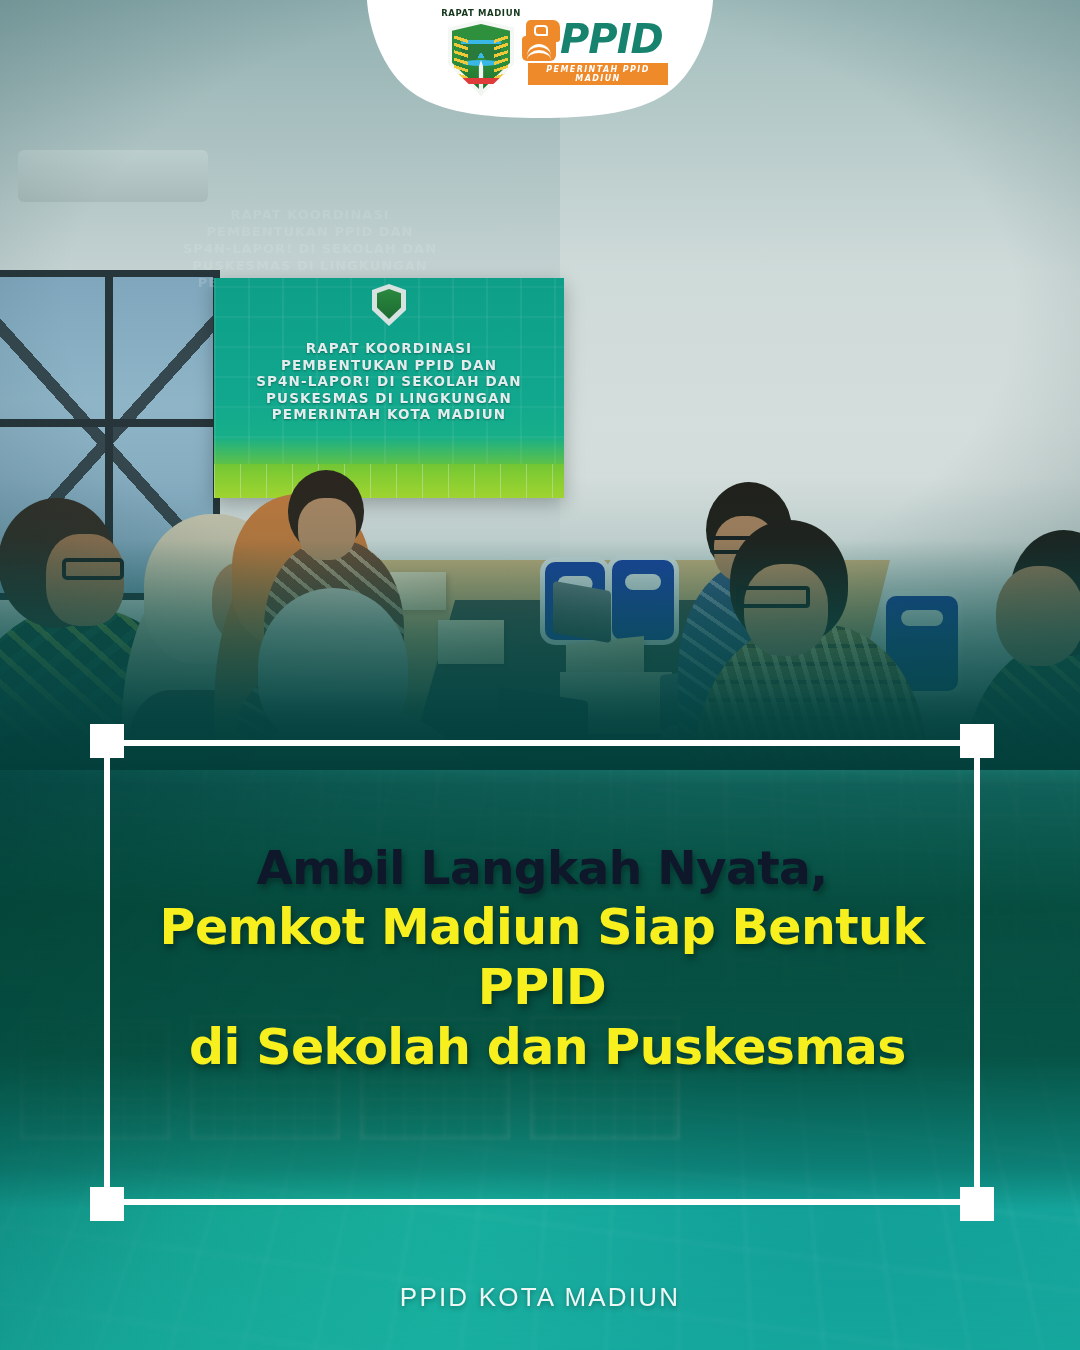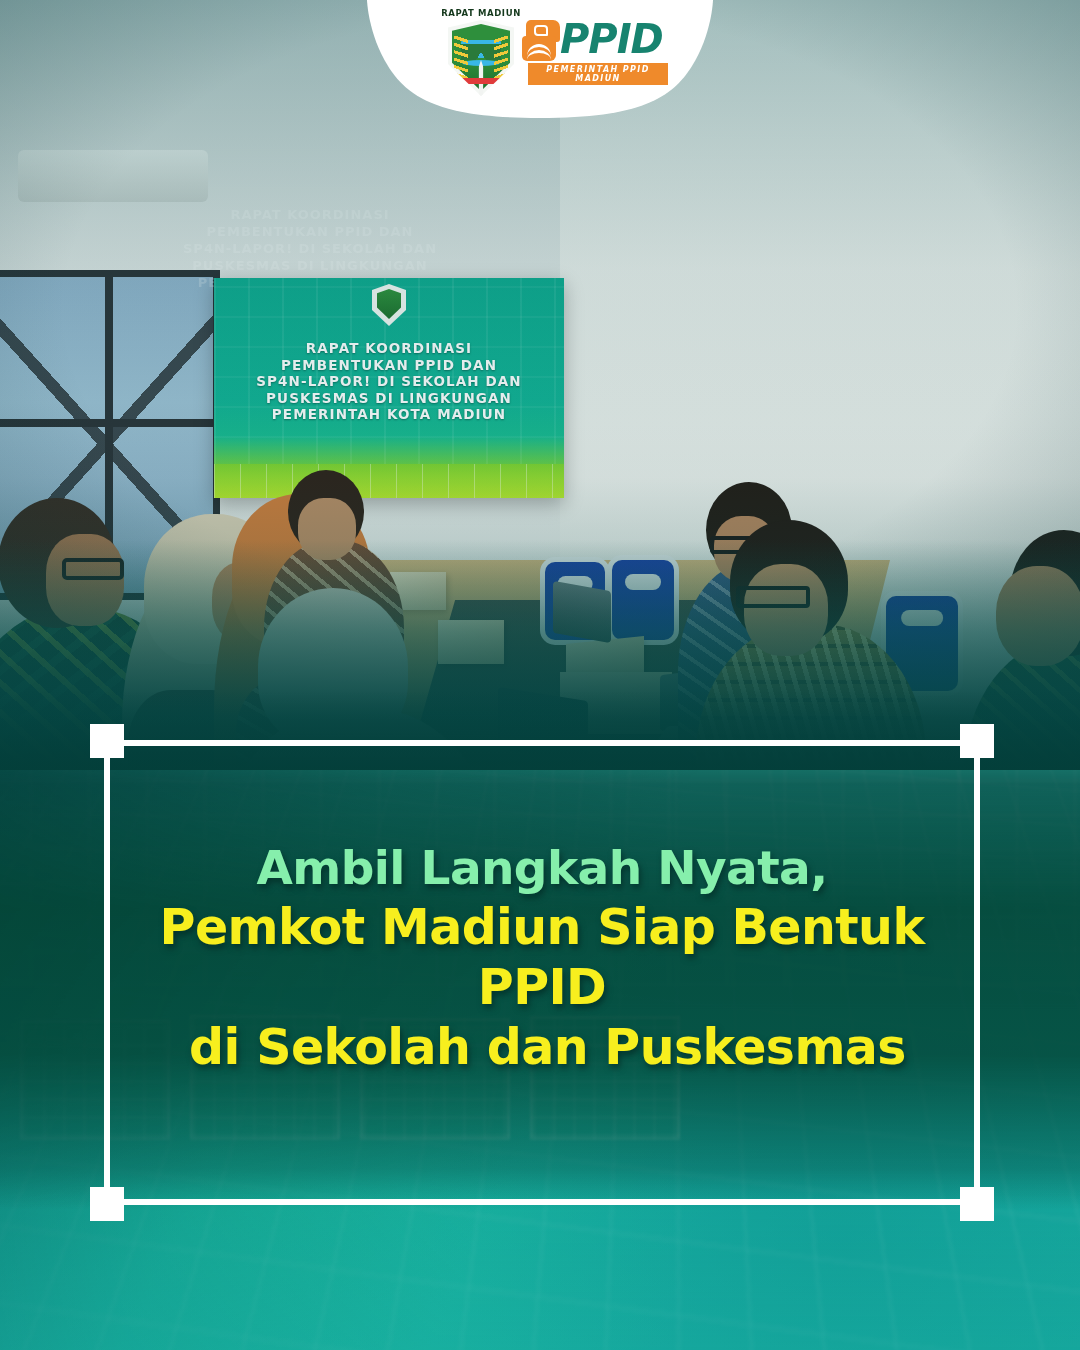--- a/index.html
+++ b/index.html
@@ -312,21 +312,21 @@
   
   .headline{
     position:absolute; left:104px; top:838px; width:876px;
     text-align:center;
     font-family:"DejaVu Sans", sans-serif;
     font-weight:700;
     font-size:47px;
     line-height:60px;
     letter-spacing:-0.6px;
   }
-  .headline .l1{ color:#86efac; text-shadow:2px 4px 6px rgba(0,30,25,.55); display:block; }
+  .headline .l1{ color:#0f172a; text-shadow:2px 4px 6px rgba(0,30,25,.55); display:block; }
   .headline .l2,.headline .l3{ color:#F7EF1E; text-shadow:2px 4px 6px rgba(0,30,25,.55); display:block; }
   .headline .l2{ font-size:49px; }
   .headline .l3{ font-size:49px;padding-left:11px; }
 
   
   .footer{
     position:absolute; left:0; right:0; top:1282px;
     text-align:center;
     color:#eef7f4;
     font-family:"Liberation Sans", sans-serif;
@@ -568,20 +568,21 @@
     <i class="corner c-bl"></i>
     <i class="corner c-br"></i>
   </div>
 
   <div class="headline">
     <span class="l1">Ambil Langkah Nyata,</span>
     <span class="l2">Pemkot Madiun Siap Bentuk PPID</span>
     <span class="l3">di Sekolah dan Puskesmas</span>
   </div>
 
+  <div class="footer">PPID KOTA MADIUN</div>
 
   <svg class="badge-shape" viewBox="0 0 400 118">
     <path d="M 27 0 L 373 0 C 373 0 372 34 352 66 C 332 98 300 118 200 118 C 100 118 68 98 48 66 C 28 34 27 0 27 0 Z" fill="#ffffff"></path>
   </svg>
 
   <div class="crest">
     <div class="crest-label">RAPAT MADIUN</div>
     <div class="crest-shield">
       <div class="inner"></div>
       <div class="crest-sky"></div>

